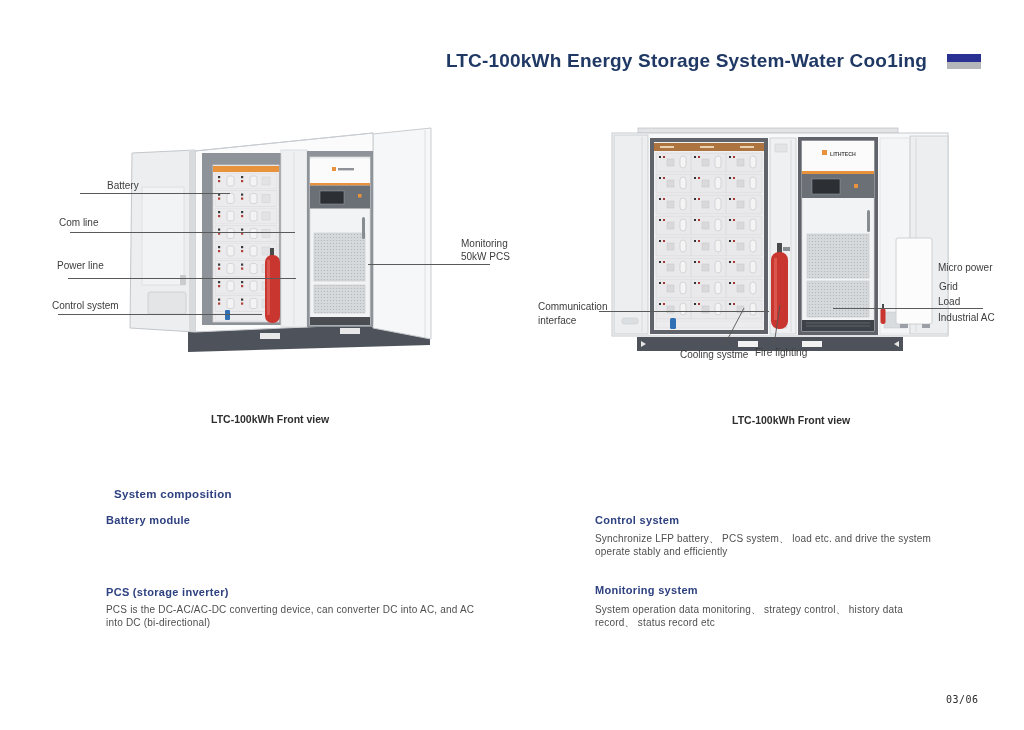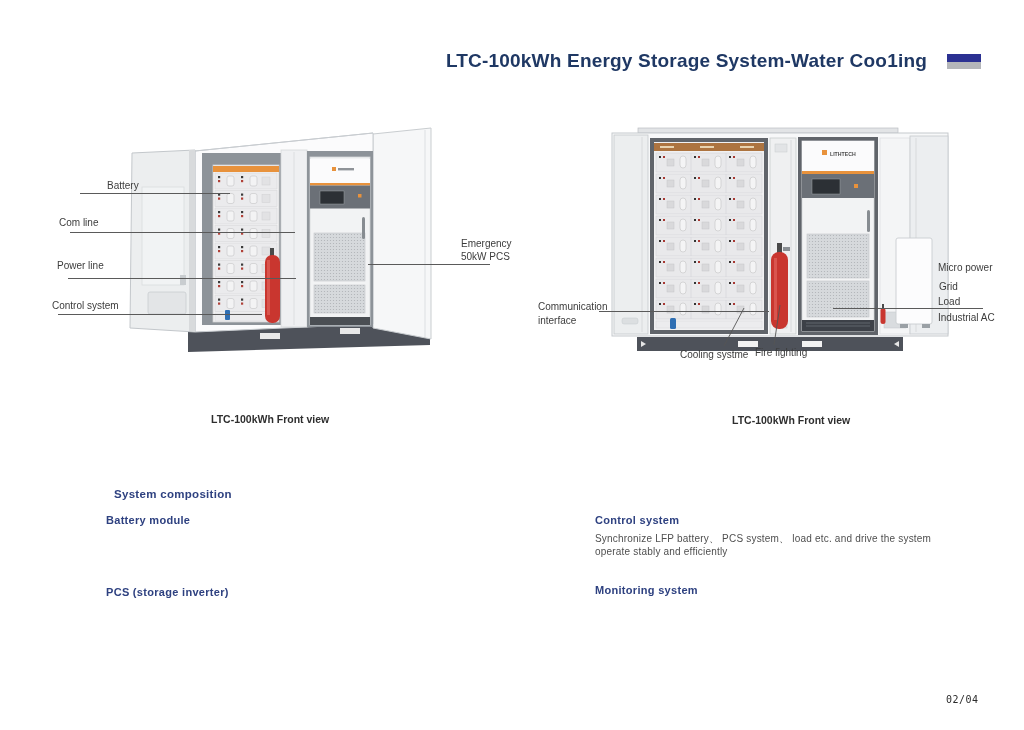--- a/index.html
+++ b/index.html
@@ -138,21 +138,21 @@
   <div class="callout-line" style="left:70px;top:232px;width:225px;"></div>
   <div class="callout-line" style="left:68px;top:278px;width:228px;"></div>
   <div class="callout-line" style="left:58px;top:314px;width:204px;"></div>
   <div class="callout-line" style="left:368px;top:264px;width:122px;"></div>
 
   <div class="callout-label" style="left:72px;top:179px;padding-left:35px;">Battery</div>
   <div class="callout-label" style="left:59px;top:216px;">Com line</div>
   <div class="callout-label" style="left:57px;top:259px;">Power line</div>
   <div class="callout-label" style="left:52px;top:299px;">Control system</div>
   <div class="callout-label" style="left:461px;top:237px;">
-    <div>Emergency</div>
+    <div>Monitoring</div>
     <div>50kW PCS</div>
   </div>
 
   <svg class="abs" style="left:610px;top:126px;" width="345" height="234" viewBox="0 0 345 234">
 
     <rect x="28" y="2" width="260" height="5" fill="#e2e4e6" stroke="#babec2" stroke-width="0.7"></rect>
 
     <rect x="2" y="7" width="336" height="203" fill="#f7f8f9" stroke="#c6cacd" stroke-width="1"></rect>
 
     <g>
@@ -255,20 +255,22 @@
   <div class="callout-label" style="left:938px;top:311px;">Industrial AC</div>
 
   <div class="caption" style="left:211px;top:413px;">LTC-100kWh Front view</div>
   <div class="caption" style="left:732px;top:414px;">LTC-100kWh Front view</div>
 
   <div class="sec-heading" style="left:106px;top:488px;">System composition</div>
 
   <div class="sec-title" style="left:106px;top:514px;">Battery module</div>
 
   <div class="sec-title" style="left:106px;top:586px;">PCS (storage inverter)</div>
+  <div class="sec-body" style="left:106px;top:604px;width:372px;">PCS is the DC-AC/AC-DC converting device, can converter DC into AC, and AC into DC (bi-directional)</div>
 
   <div class="sec-title" style="left:595px;top:514px;">Control system</div>
   <div class="sec-body" style="left:595px;top:533px;width:350px;">Synchronize LFP battery、 PCS system、 load etc. and drive the system operate stably and efficiently</div>
 
   <div class="sec-title" style="left:595px;top:584px;">Monitoring system</div>
-
-  <div id="page-number">02/04</div>
+  <div class="sec-body" style="left:595px;top:604px;width:350px;">System operation data monitoring、 strategy control、 history data record、 status record etc</div>
+
+  <div id="page-number">03/06</div>
 </div>
 
 </body></html>

